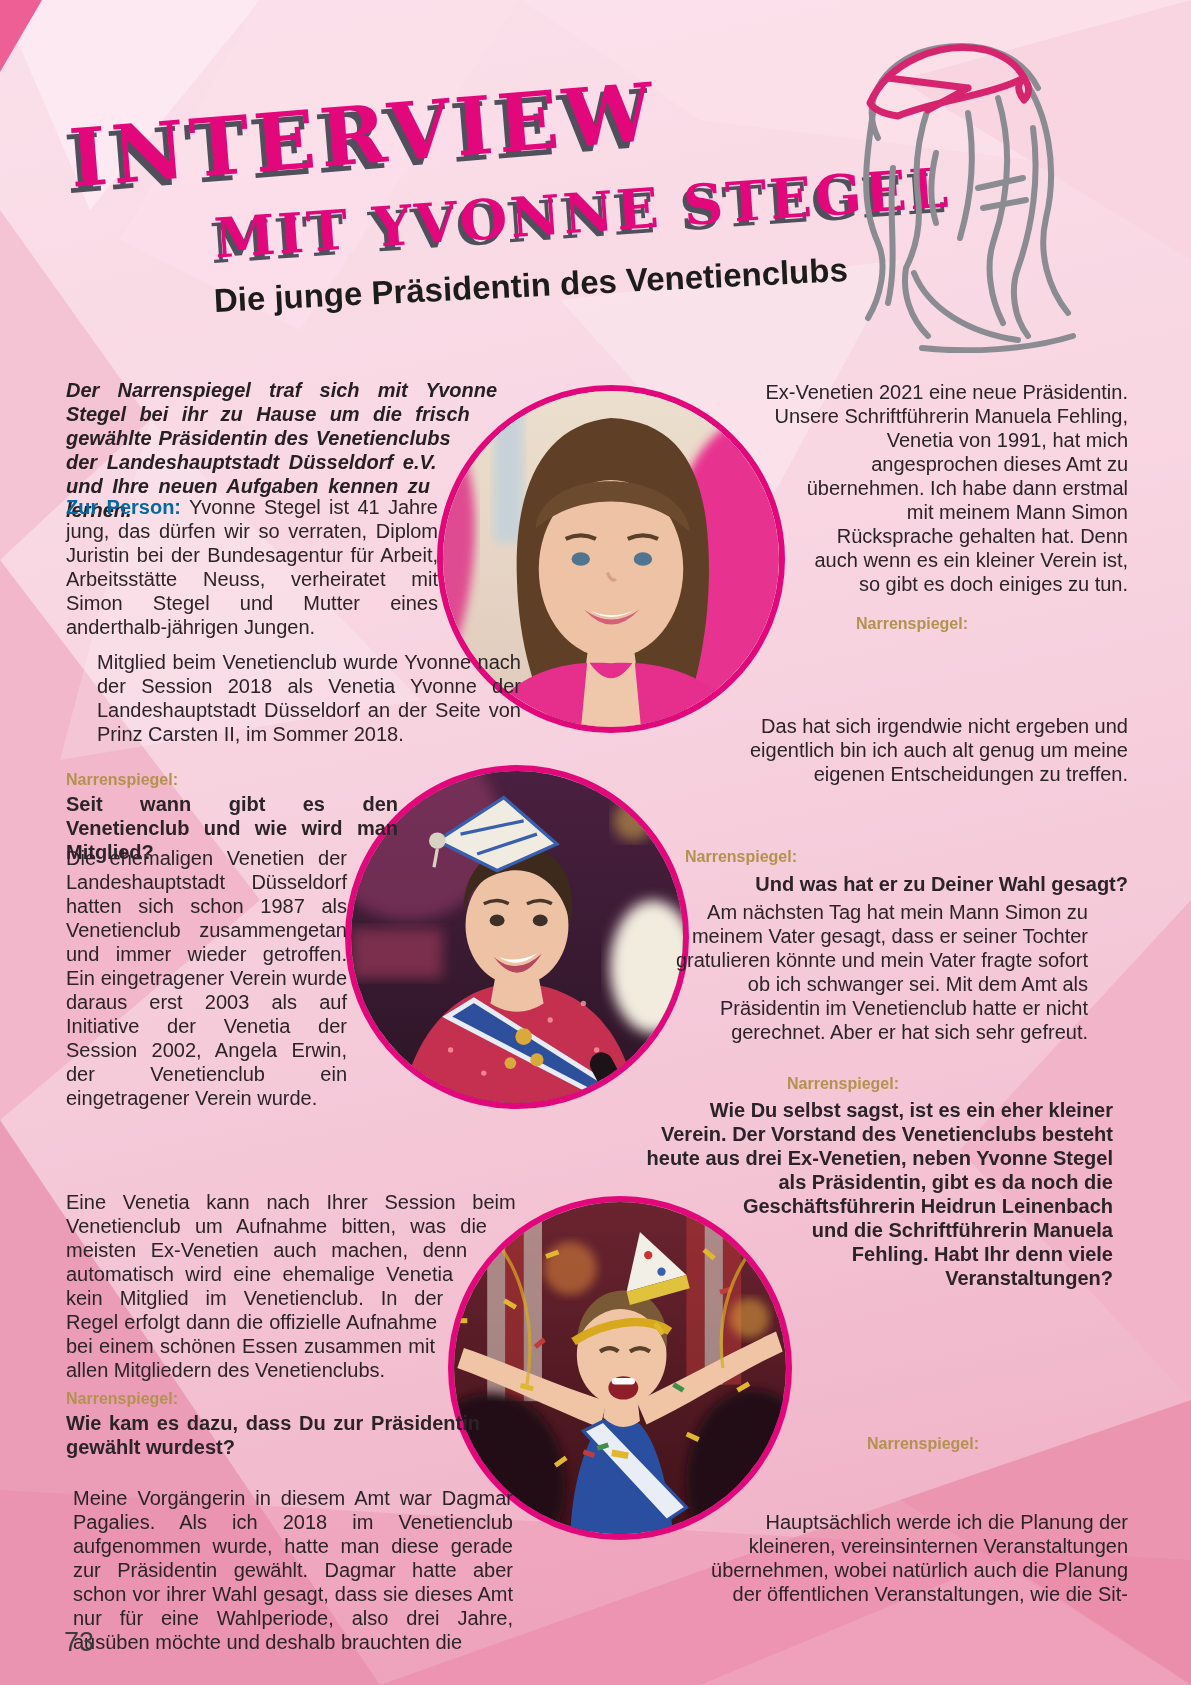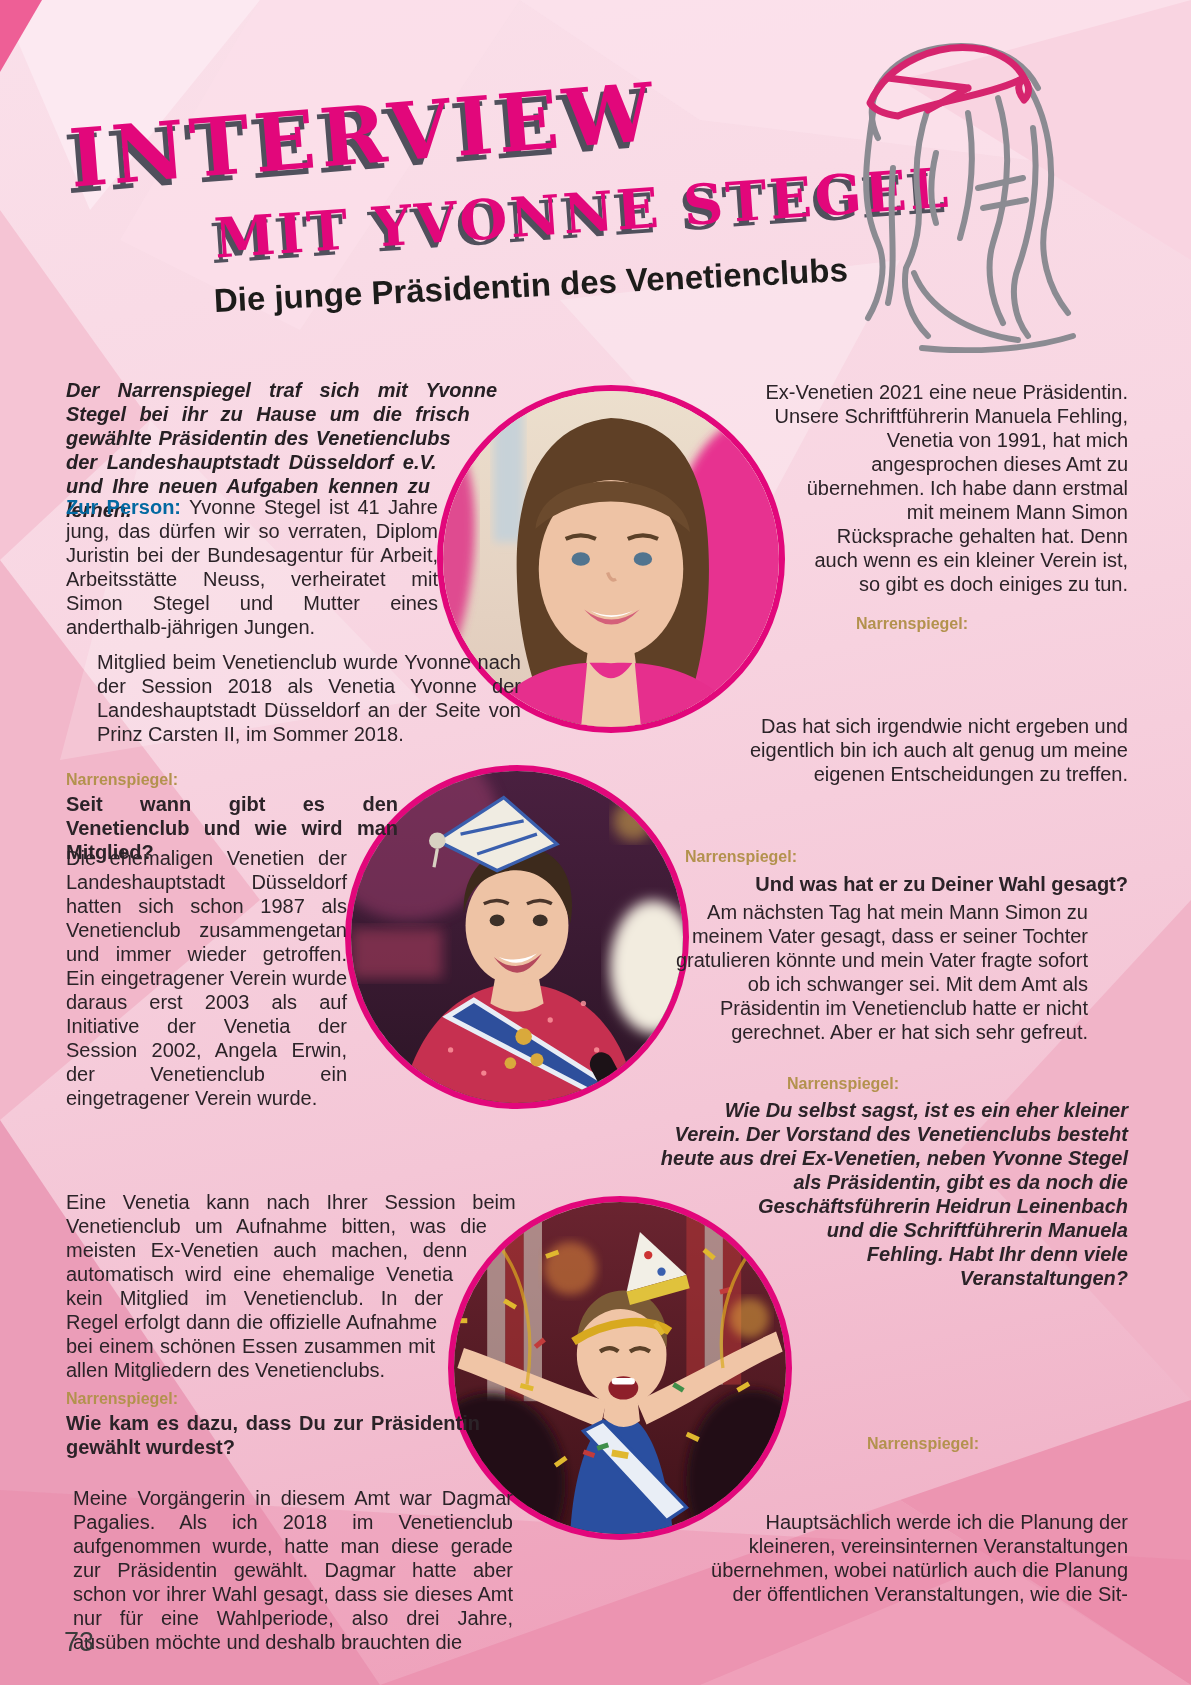--- a/index.html
+++ b/index.html
@@ -84,21 +84,21 @@
   #r1{left:706px;top:380px;width:422px;}
   #r1 .shim{width:100px;height:330px;shape-outside:circle(194px at -95px 179px);}
   #rh1{left:856px;top:612px;}
   #rq1{left:700px;top:638px;width:428px;}
   #rq1 .shim{width:90px;height:72px;shape-outside:circle(194px at -89px -79px);}
   #ra1{left:700px;top:714px;width:428px;}
   #rh2{left:685px;top:845px;}
   #rq2{left:700px;top:872px;width:428px;}
   #ra2{left:660px;top:900px;width:428px;text-align:right;}
   #rh3{left:787px;top:1072px;}
-  #rq3{left:660px;top:1098px;width:468px;font-style:italic;}
+  #rq3{left:645px;top:1098px;width:468px;}
   #rq3 .shim{width:140px;height:350px;shape-outside:circle(186px at -40px 270px);}
   #ra3{left:700px;top:1262px;width:428px;}
   #ra3 .shim{width:110px;height:240px;shape-outside:circle(186px at -80px 106px);}
   #rh4{left:867px;top:1432px;}
   #rq4{left:700px;top:1458px;width:428px;}
   #rq4 .shim{width:85px;height:48px;shape-outside:circle(186px at -80px -90px);}
   #ra4{left:700px;top:1510px;width:428px;}
   #ra4 .shim{width:65px;height:40px;shape-outside:circle(186px at -80px -142px);}
 </style>
 </head>

